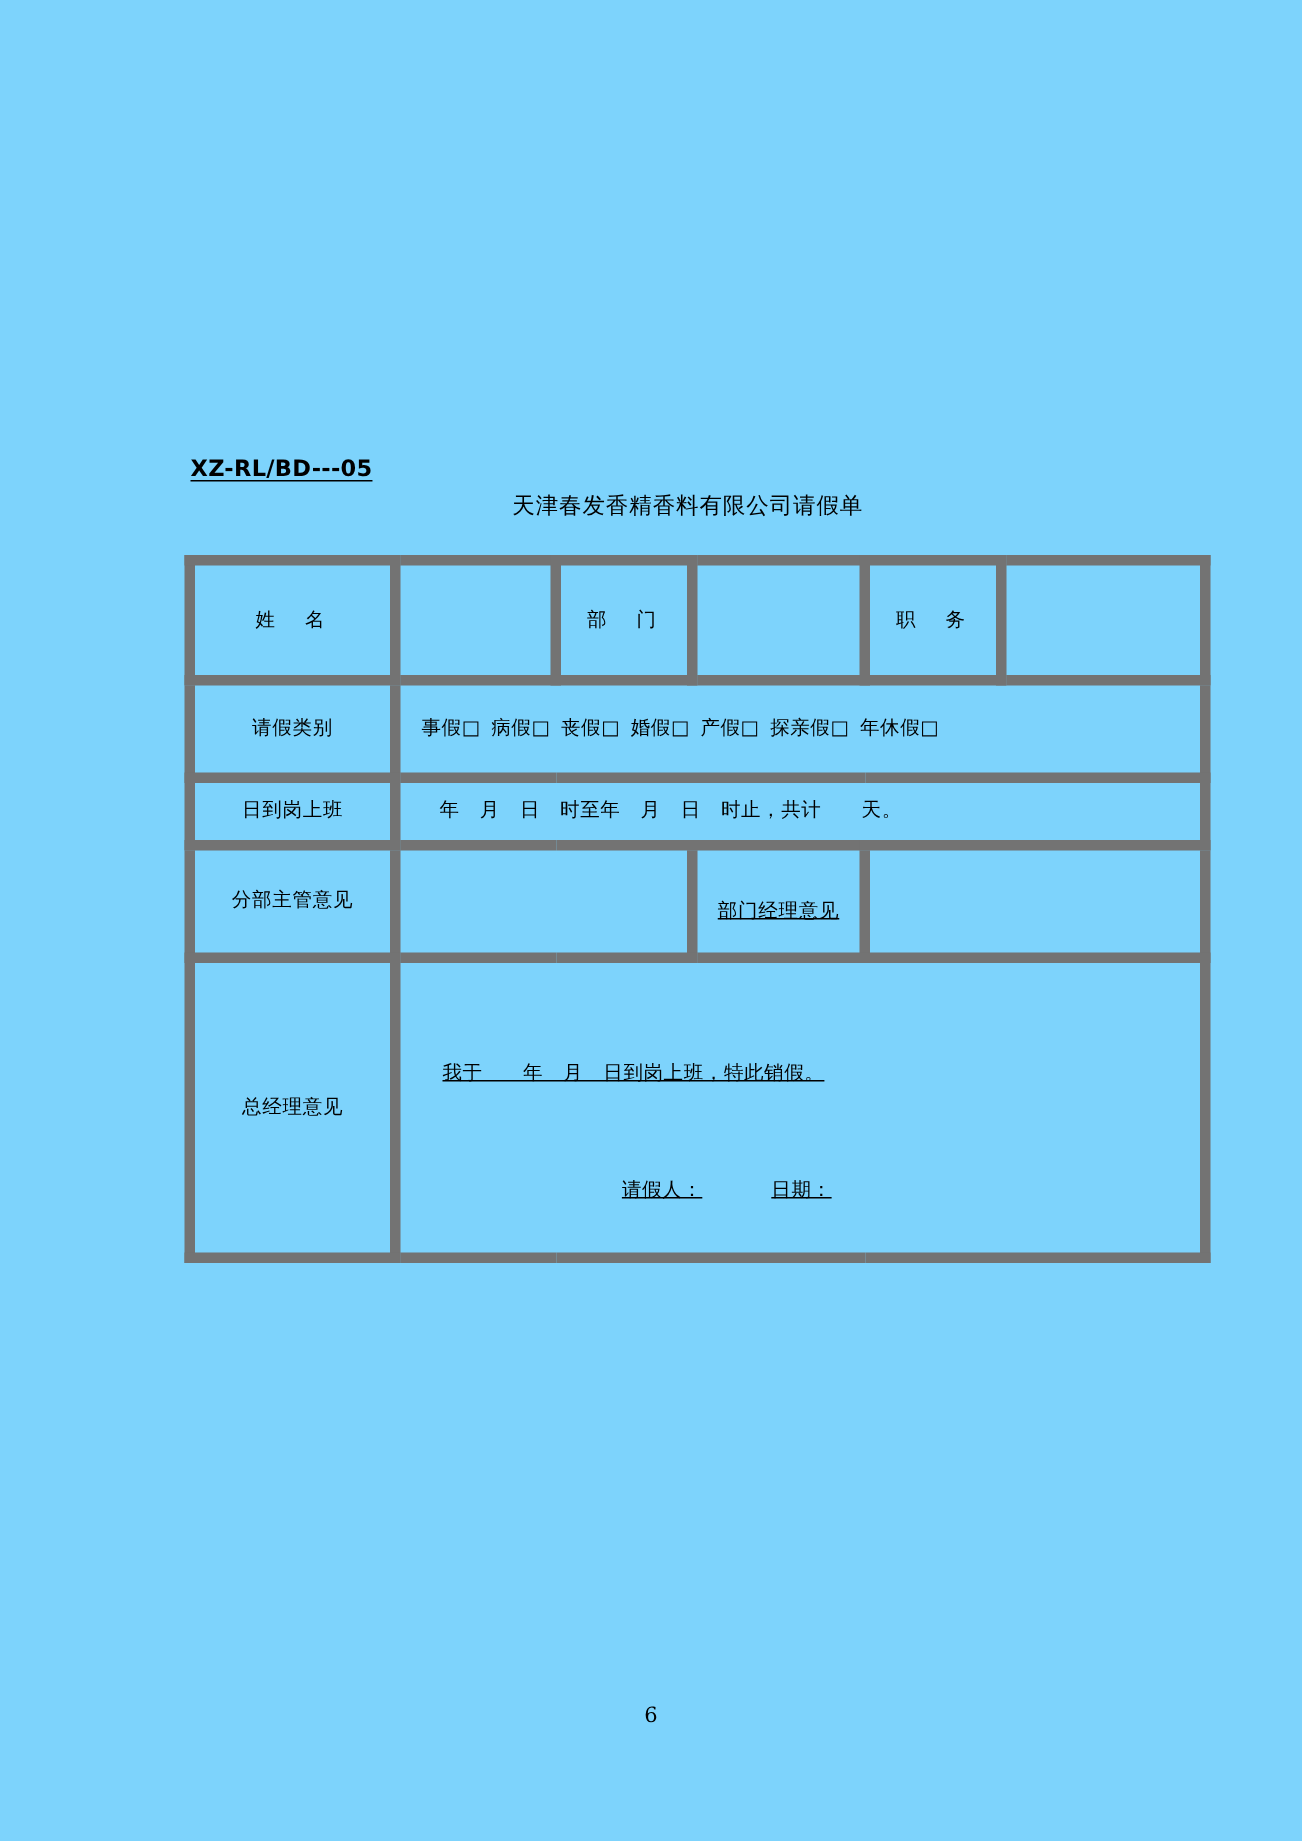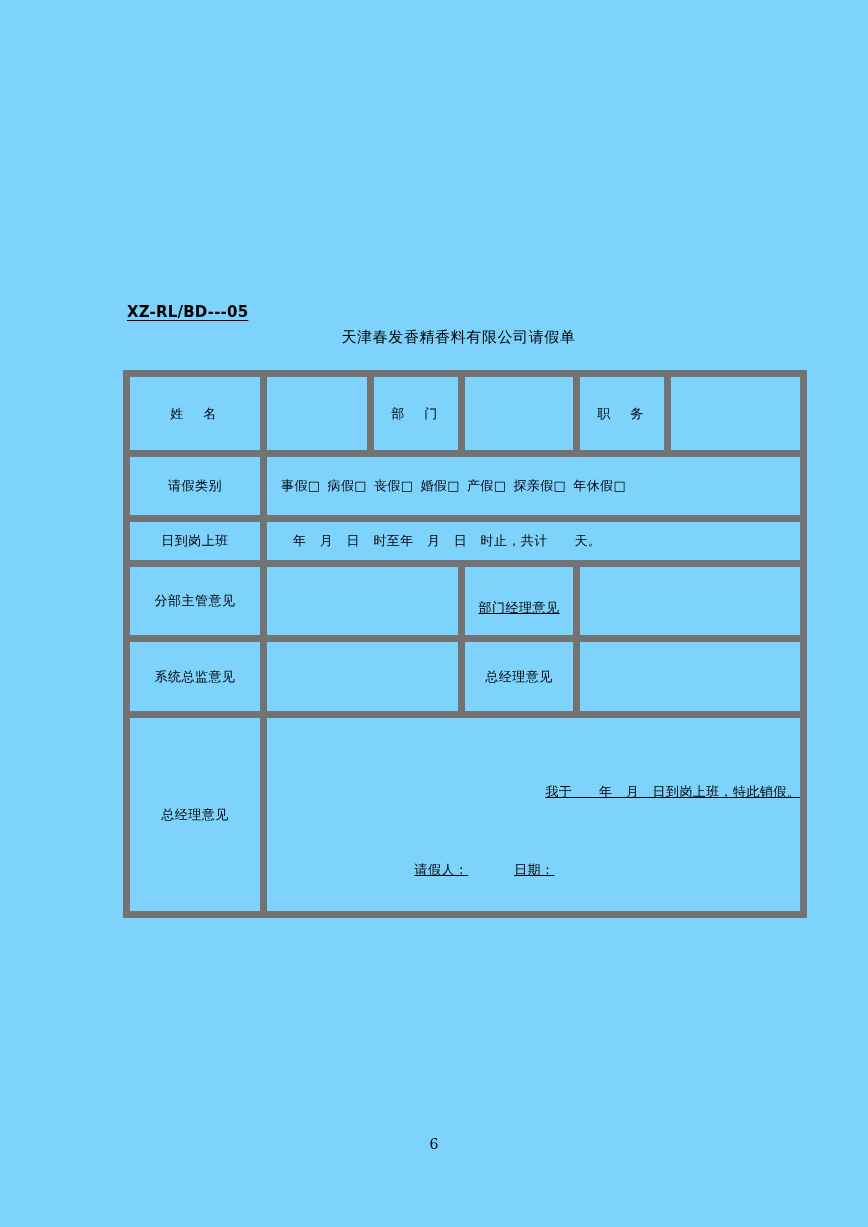--- a/index.html
+++ b/index.html
@@ -102,21 +102,20 @@
 
   
   .cancel-body {
     position: relative;
     height: 100%;
   }
   .cancel-top {
     padding: 32px 0 0 28px;
     white-space: nowrap;
     letter-spacing: 0.4px;
-    text-align: right;
   }
   .cancel-bottom {
     padding: 58px 0 0 0;
     text-align: center;
     padding-right: 98px;
     white-space: nowrap;
     letter-spacing: 0.4px;
   }
   .sig-gap {
     display: inline-block;
@@ -182,26 +181,20 @@
 
       <tr style="height:75px">
         <td class="lbl">分部主管意见</td>
         <td colspan="2" class="cell-pad"></td>
         <td class="lbl va-top">
           <div class="va-top-inner">部门经理意见</div>
         </td>
         <td colspan="2" class="cell-pad"></td>
       </tr>
 
-      <tr style="height:76px">
-        <td class="lbl">系统总监意见</td>
-        <td colspan="2" class="cell-pad"></td>
-        <td class="lbl">总经理意见</td>
-        <td colspan="2" class="cell-pad"></td>
-      </tr>
 
 
       <tr style="height:200px">
         <td class="lbl">总经理意见</td>
         <td colspan="5" class="va-top">
           <div class="cancel-body">
             <div class="cancel-top">我于　　年　月　日到岗上班，特此销假。</div>
             <div class="cancel-bottom">
               <span>请假人：</span><span class="sig-gap"></span><span>日期：</span>
             </div>

